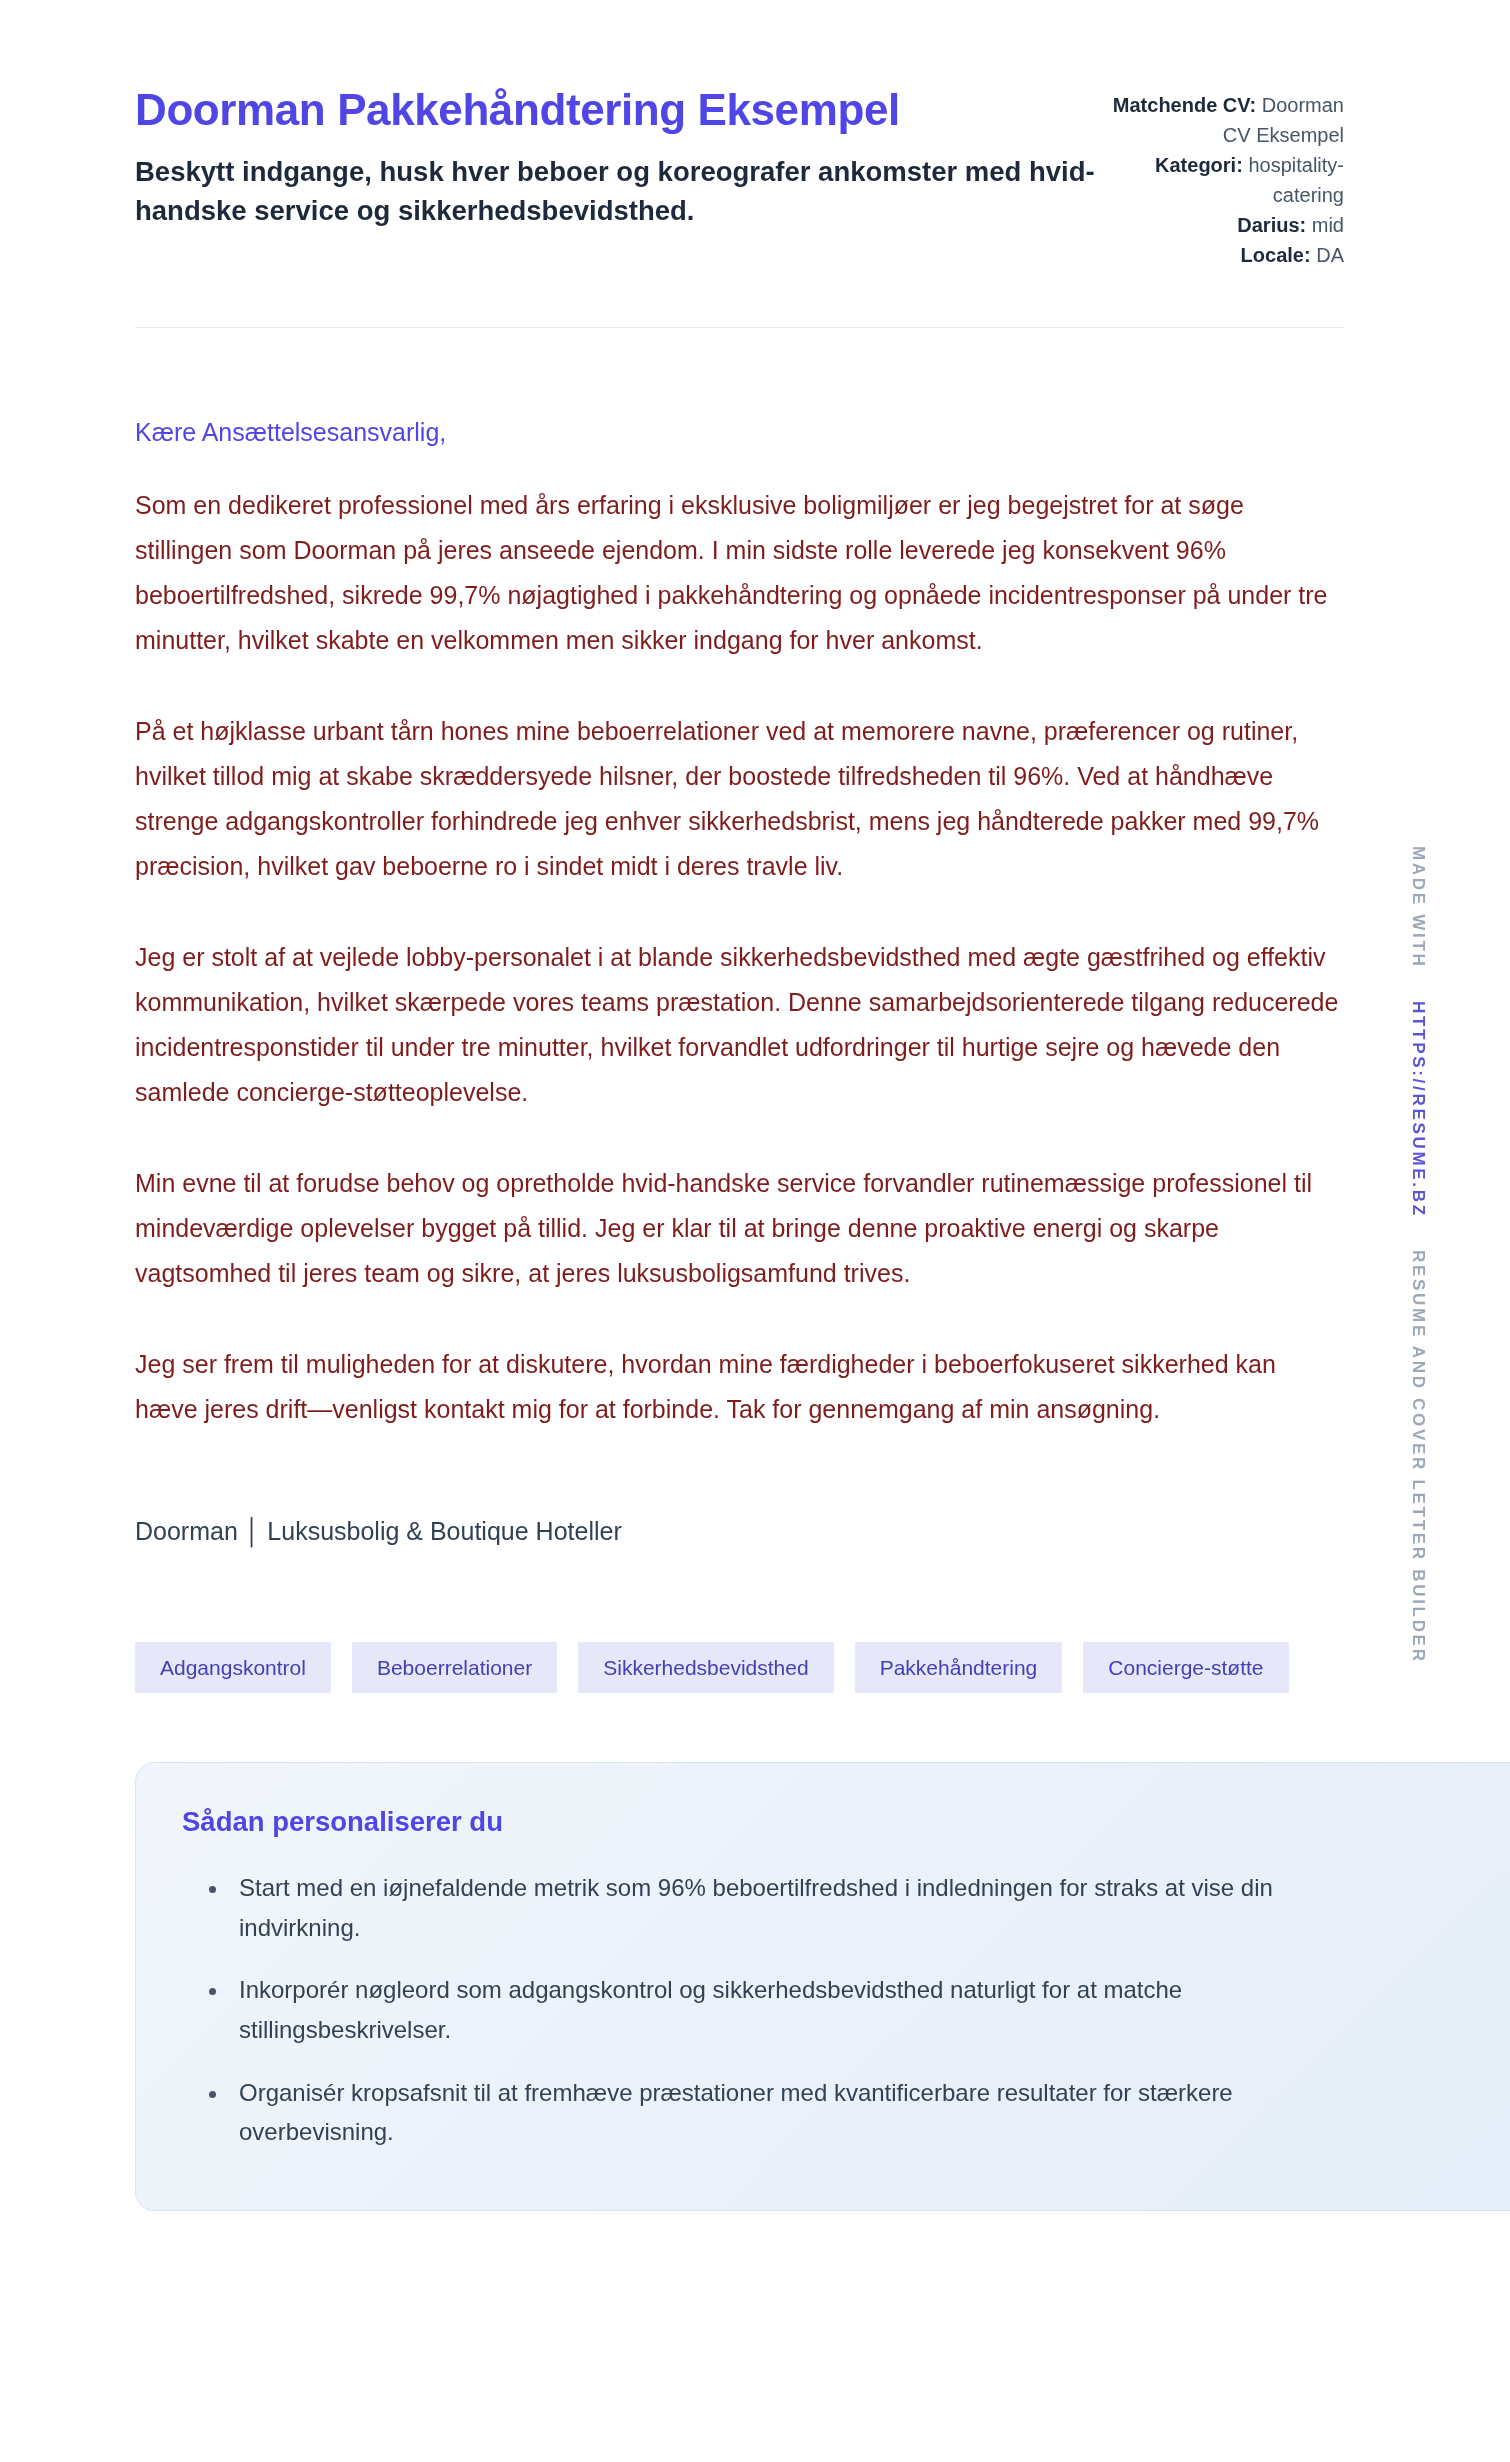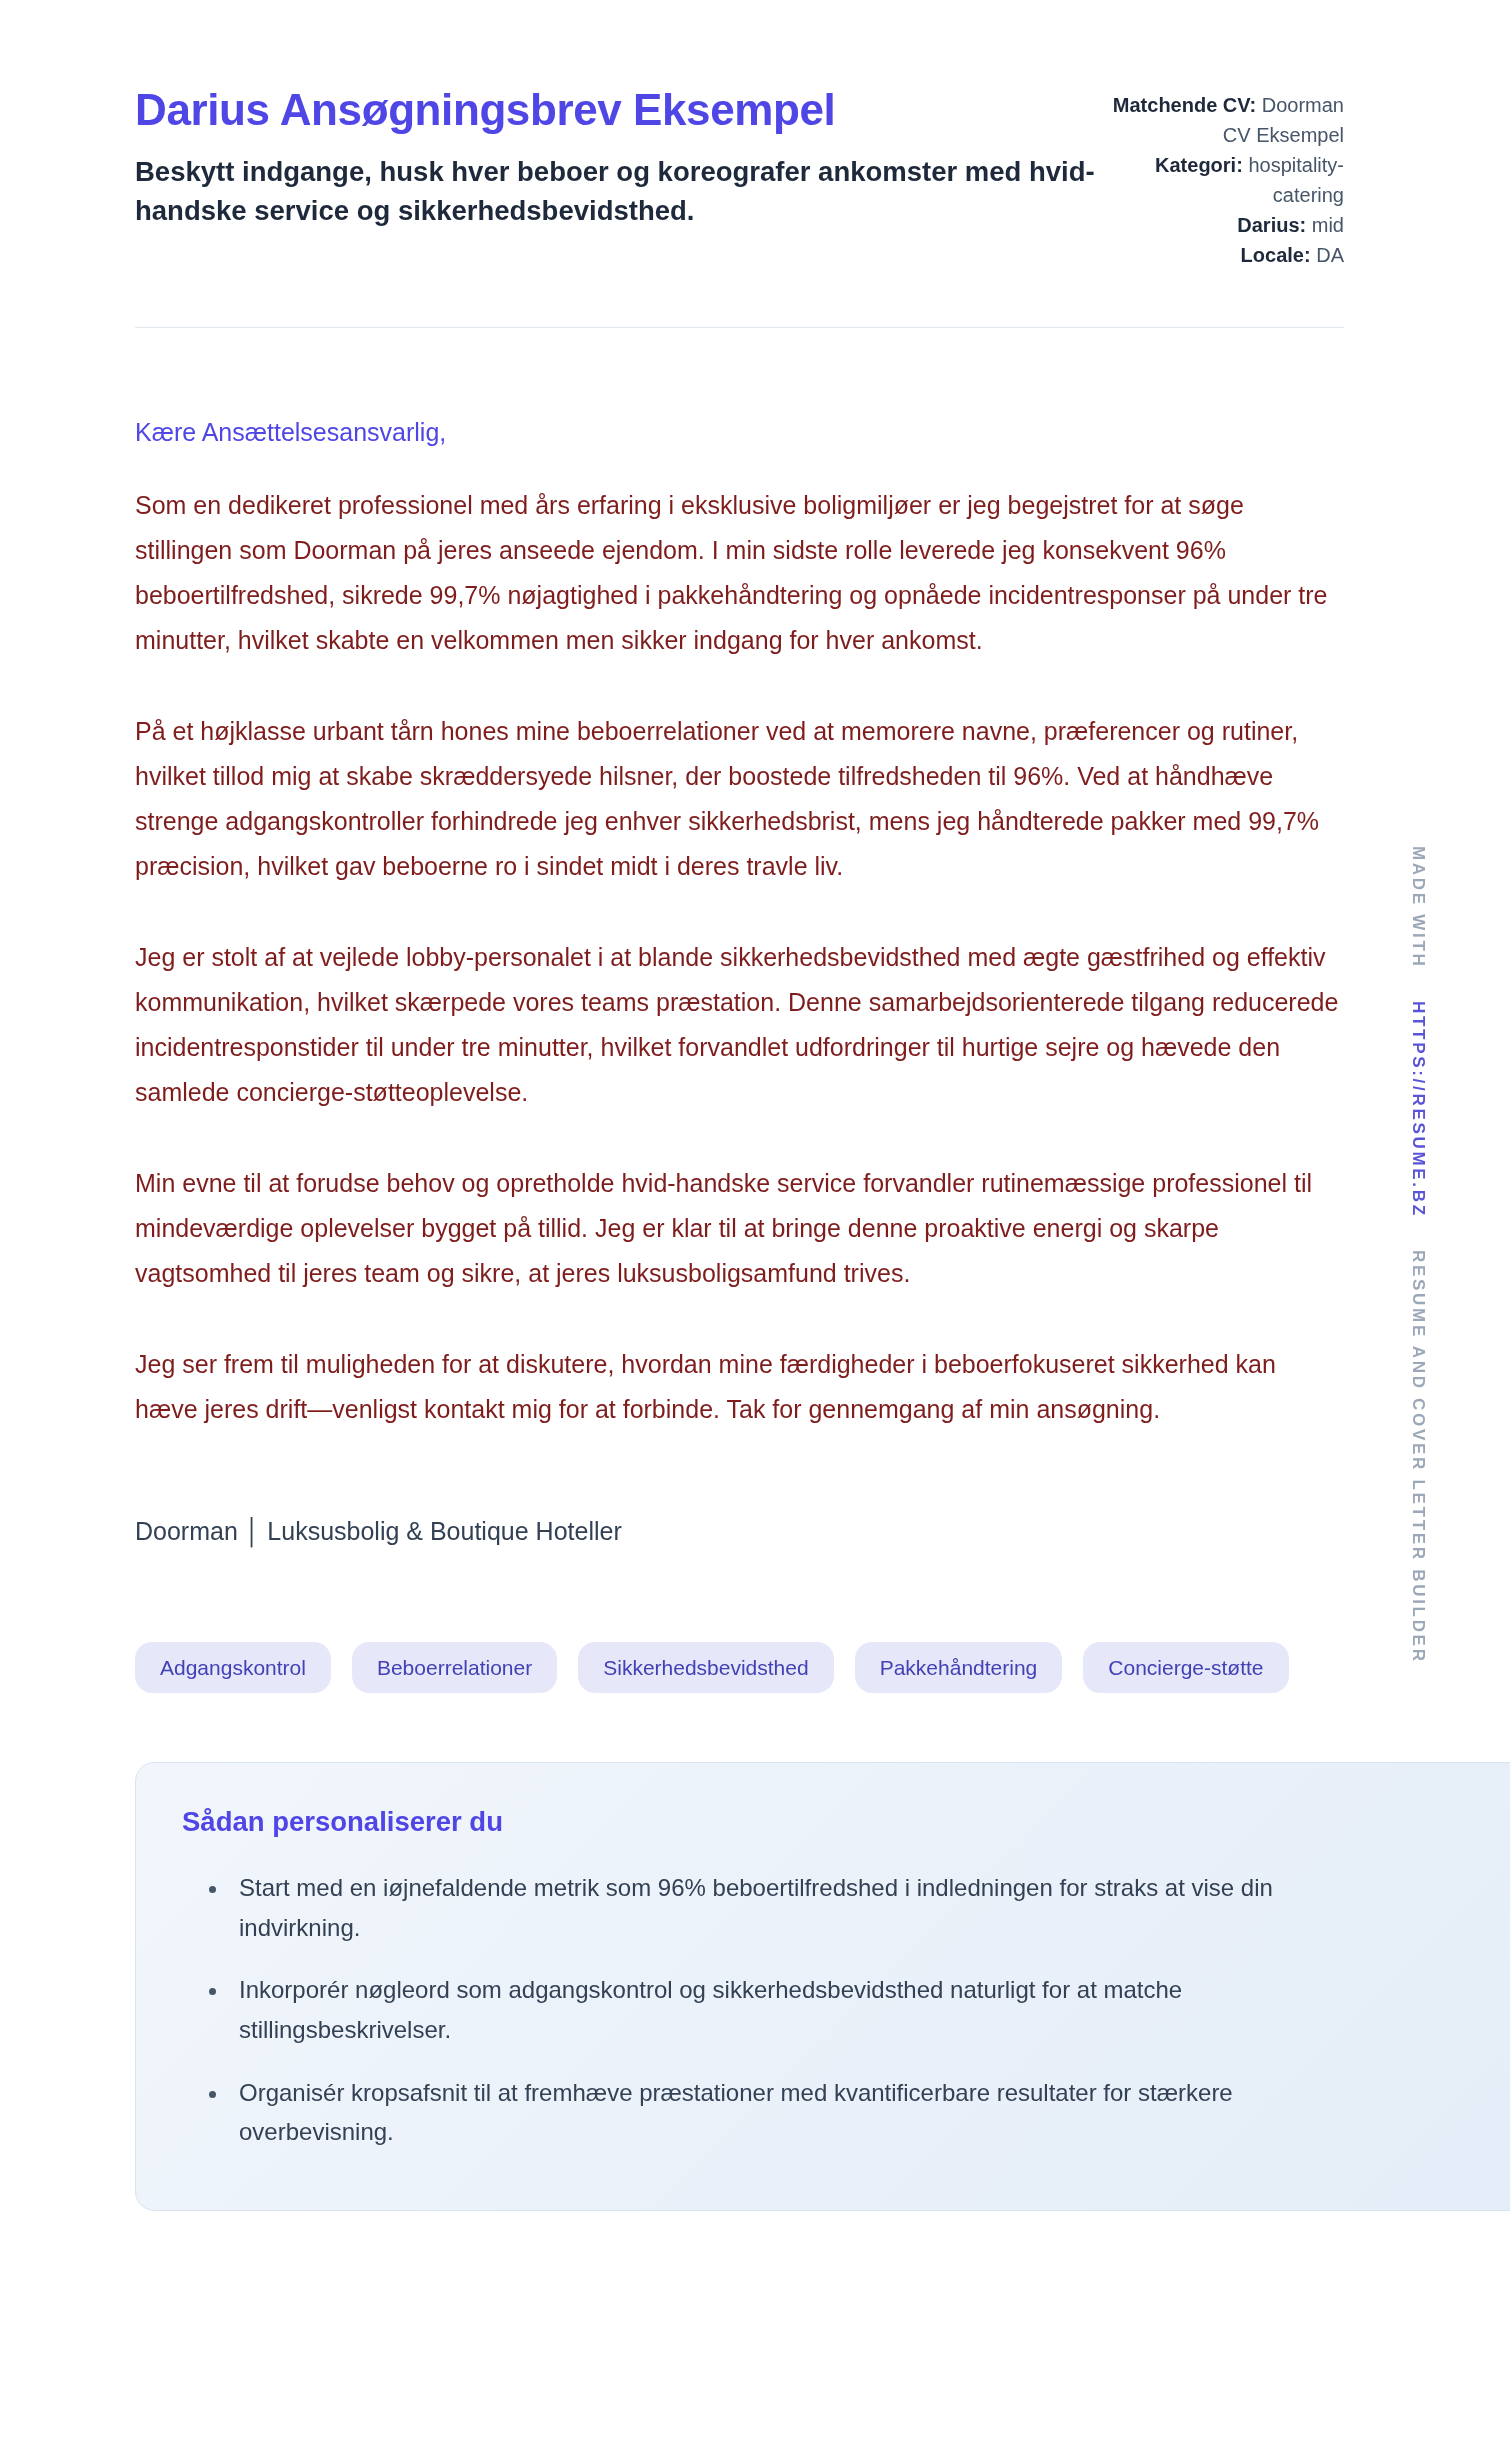--- a/index.html
+++ b/index.html
@@ -97,21 +97,21 @@
     flex-wrap: wrap;
     gap: 21px;
   }
   .tag-pill {
     display: inline-block;
     background: #e6e8fa;
     color: #4341b5;
     font-size: 21px;
     line-height: 1;
     padding: 15px 25px;
-    border-radius: 17px;
+    border-radius: 1px;
     cursor: pointer;
     border: none;
     font-family: "Liberation Sans", sans-serif;
   }
 
   
   .tips-box {
     margin-top: 69px;
     width: 1453px;
     border: 1.8px solid #d9e4f1;
@@ -165,21 +165,21 @@
   .watermark .wm-suffix { margin-top: 12.4px; }
 </style>
 </head>
 <body>
 
 <div class="page">
   <div class="content">
 
     <header class="header">
       <div class="header-left">
-        <h1 class="page-title">Darius Ansøgningsbrev Eksempel</h1>
+        <h1 class="page-title">Doorman Pakkehåndtering Eksempel</h1>
         <p class="page-subtitle">Beskytt indgange, husk hver beboer og koreografer ankomster med hvid-handske service og sikkerhedsbevidsthed.</p>
       </div>
       <aside class="meta-panel">
         <div class="meta-item">
           <span class="meta-label">Matchende CV:</span>
           <span class="meta-value">Doorman CV Eksempel</span>
         </div>
         <div class="meta-item">
           <span class="meta-label">Kategori:</span>
           <span class="meta-value">hospitality-catering</span>

